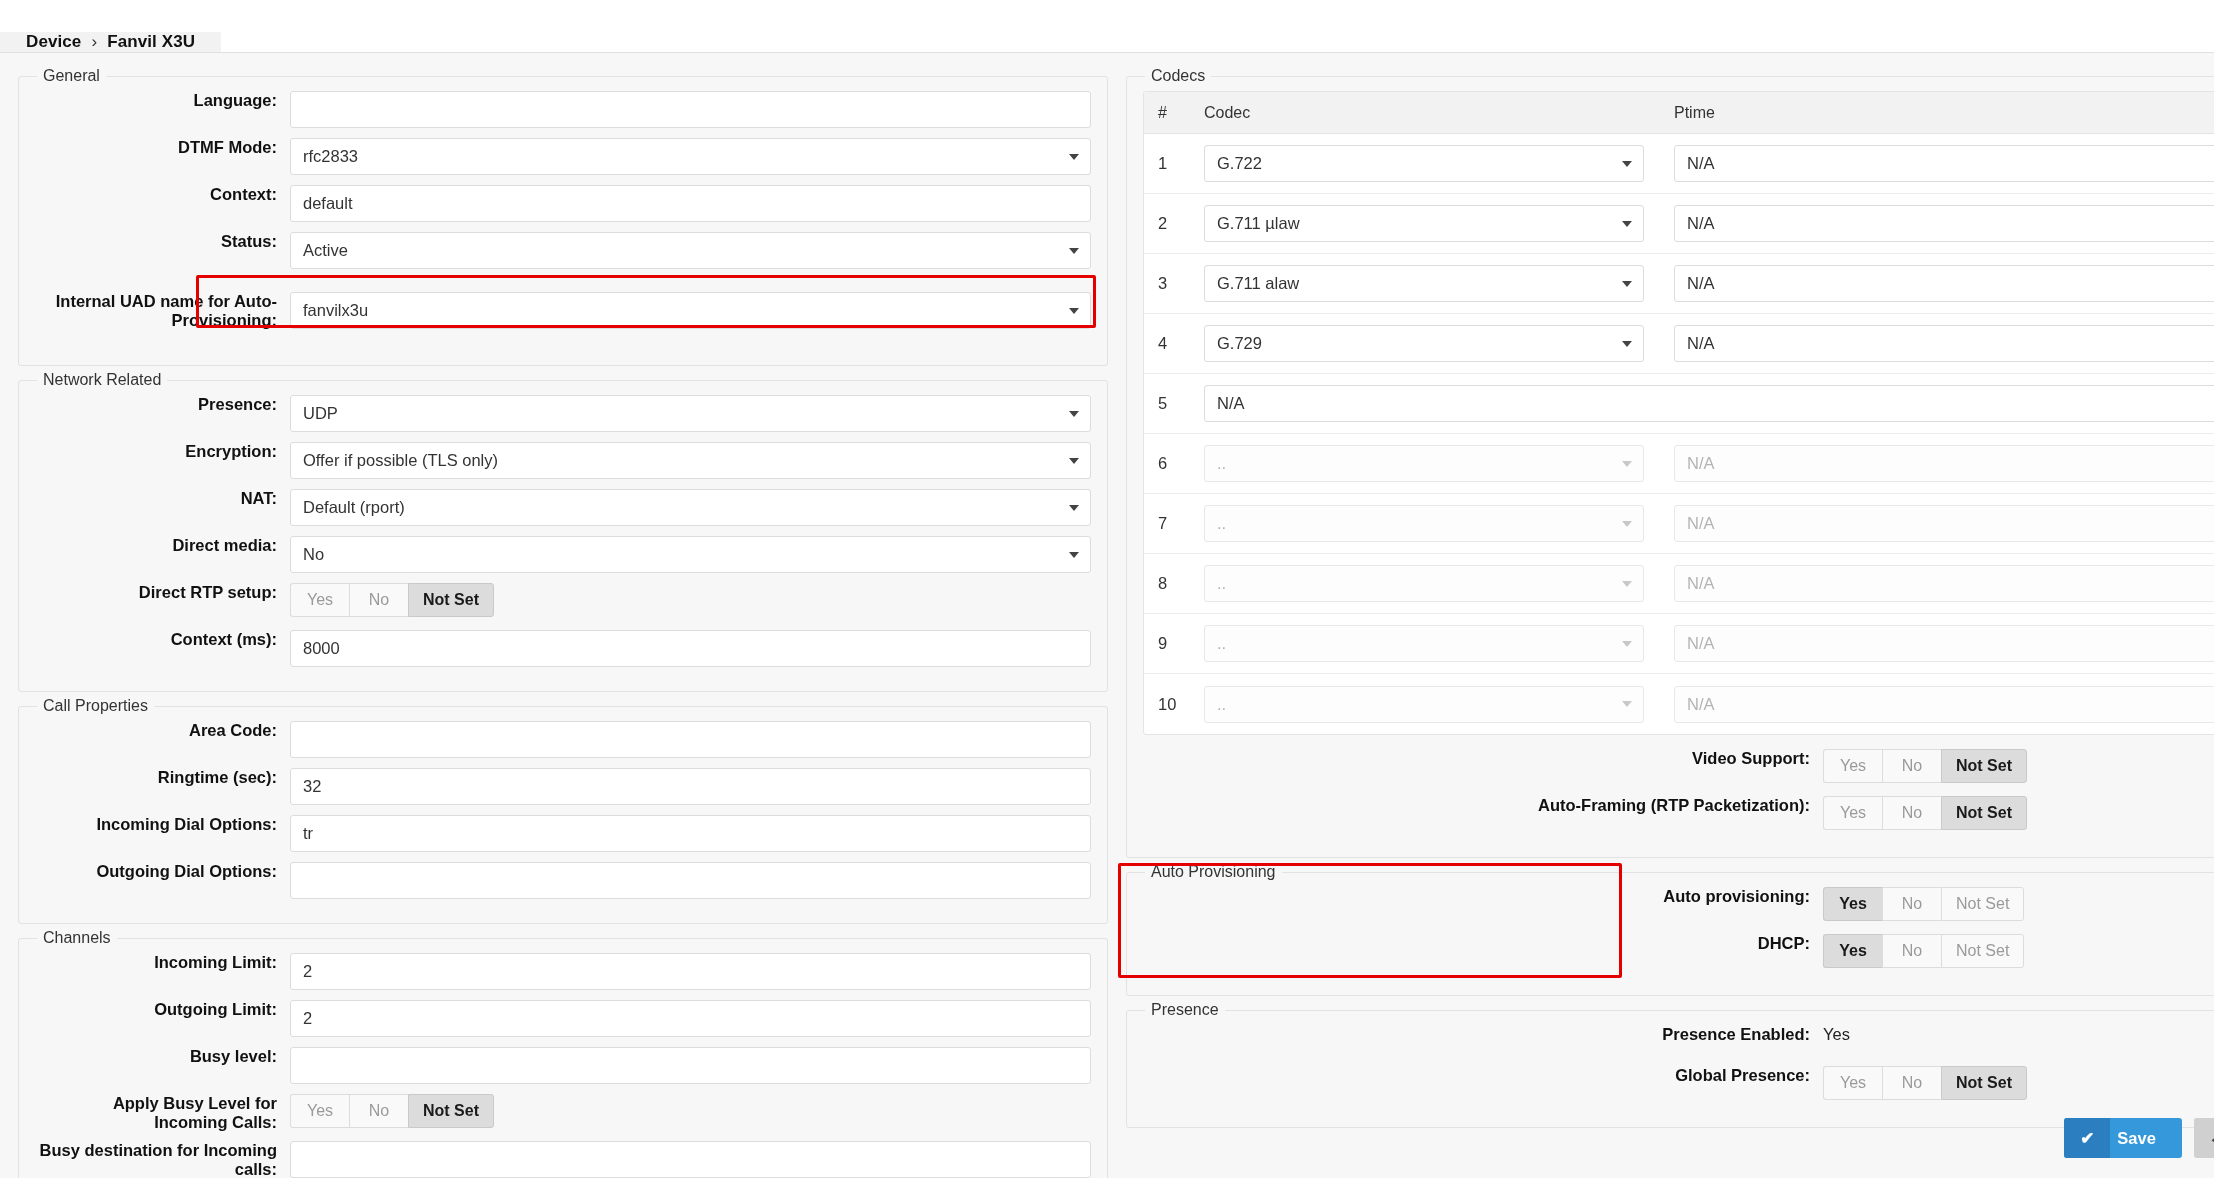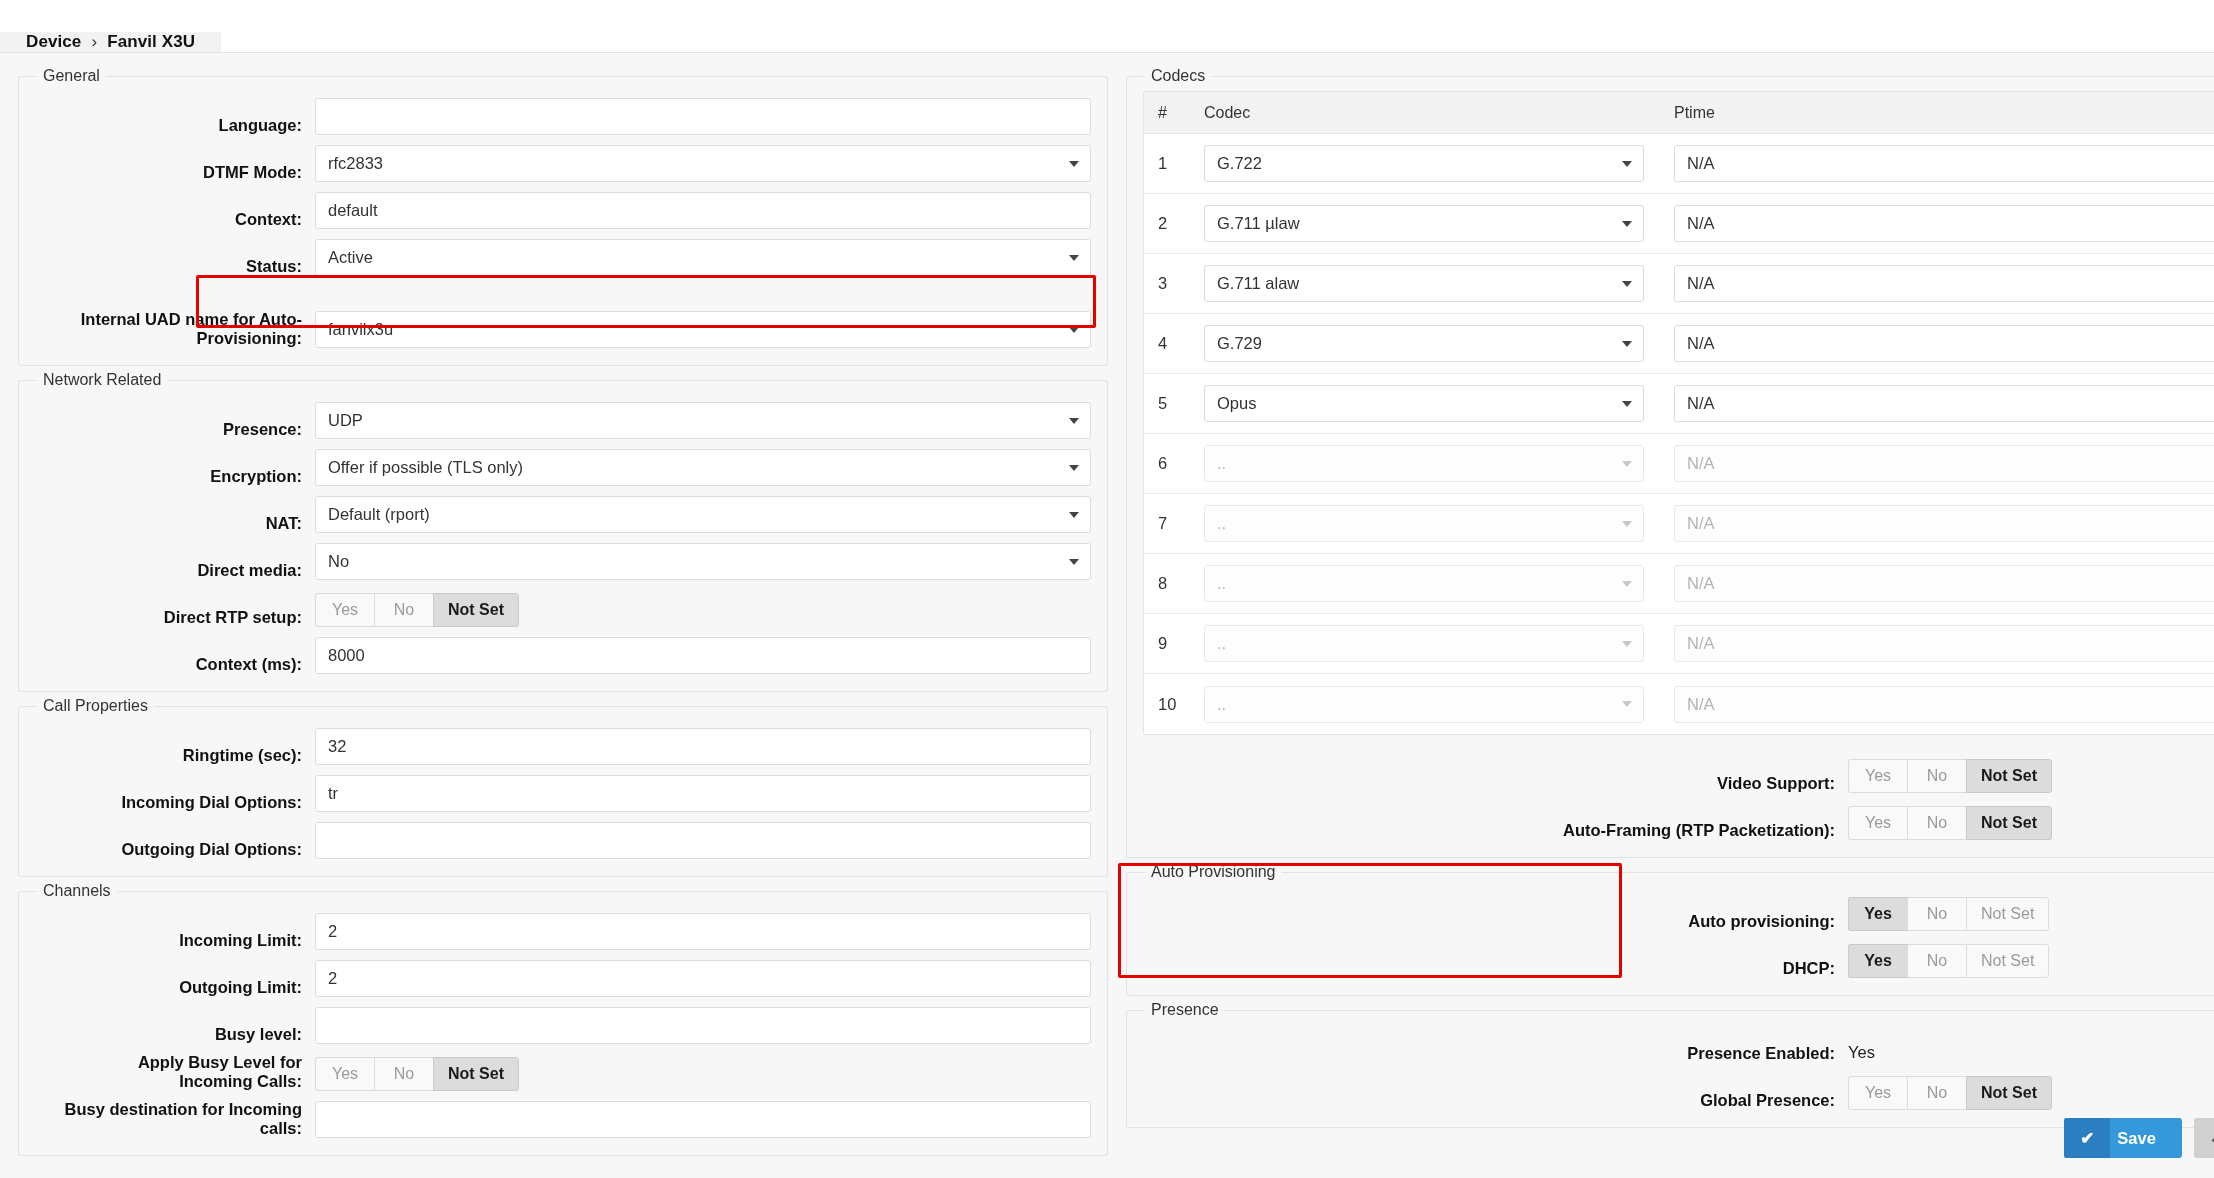--- a/index.html
+++ b/index.html
@@ -57,24 +57,23 @@
   fieldset.group > legend {
     font-size: 16px;
     color: #333;
     padding: 0 6px;
     margin-left: 2px;
   }
 
   
   .row {
     display: flex;
-    align-items: flex-end;
+    align-items: flex-start;
     min-height: 44px;
     margin-bottom: 3px;
-    margin-left: 25px;
   }
   .row .lbl {
     width: 255px;
     flex: none;
     text-align: right;
     padding-right: 13px;
     font-weight: bold;
     font-size: 16.5px;
     color: #111;
     line-height: 1.15;
@@ -339,20 +338,26 @@
         <div class="lbl">Context (ms):</div>
         <div class="ctl">
           <div class="field">8000</div>
         </div>
       </div>
     </fieldset>
 
     <fieldset class="group">
       <legend>Call Properties</legend>
 
+      <div class="row">
+        <div class="lbl">Area Code:</div>
+        <div class="ctl">
+          <div class="field"></div>
+        </div>
+      </div>
 
       <div class="row">
         <div class="lbl">Ringtime (sec):</div>
         <div class="ctl">
           <div class="field">32</div>
         </div>
       </div>
 
       <div class="row">
         <div class="lbl">Incoming Dial Options:</div>
@@ -481,26 +486,20 @@
               </div>
               <div class="c-ptime">
                 <div class="field select">
                   <span>N/A</span>
                   <span class="caret"></span>
                 </div>
               </div>
             </div>
             <div class="codec-row">
               <div class="c-num">5</div>
-              <div class="c-codec">
-                <div class="field select">
-                  <span>Opus</span>
-                  <span class="caret"></span>
-                </div>
-              </div>
               <div class="c-ptime">
                 <div class="field select">
                   <span>N/A</span>
                   <span class="caret"></span>
                 </div>
               </div>
             </div>
             <div class="codec-row">
               <div class="c-num">6</div>
               <div class="c-codec">

